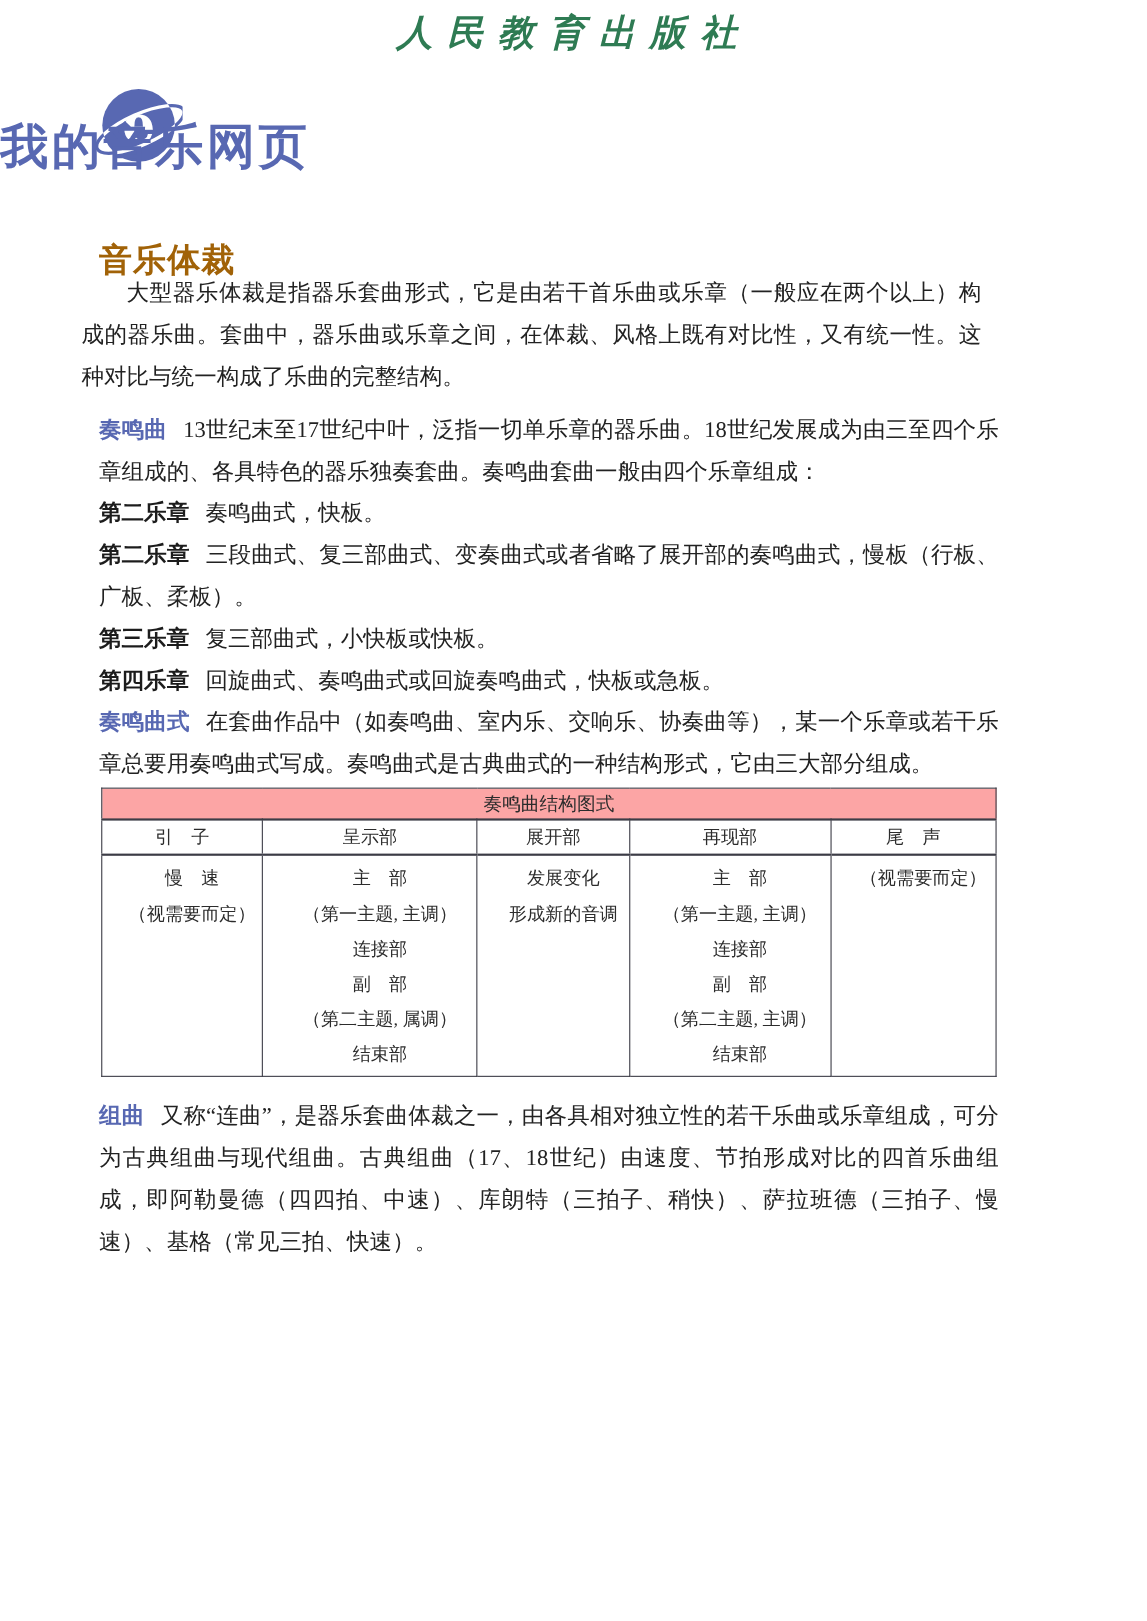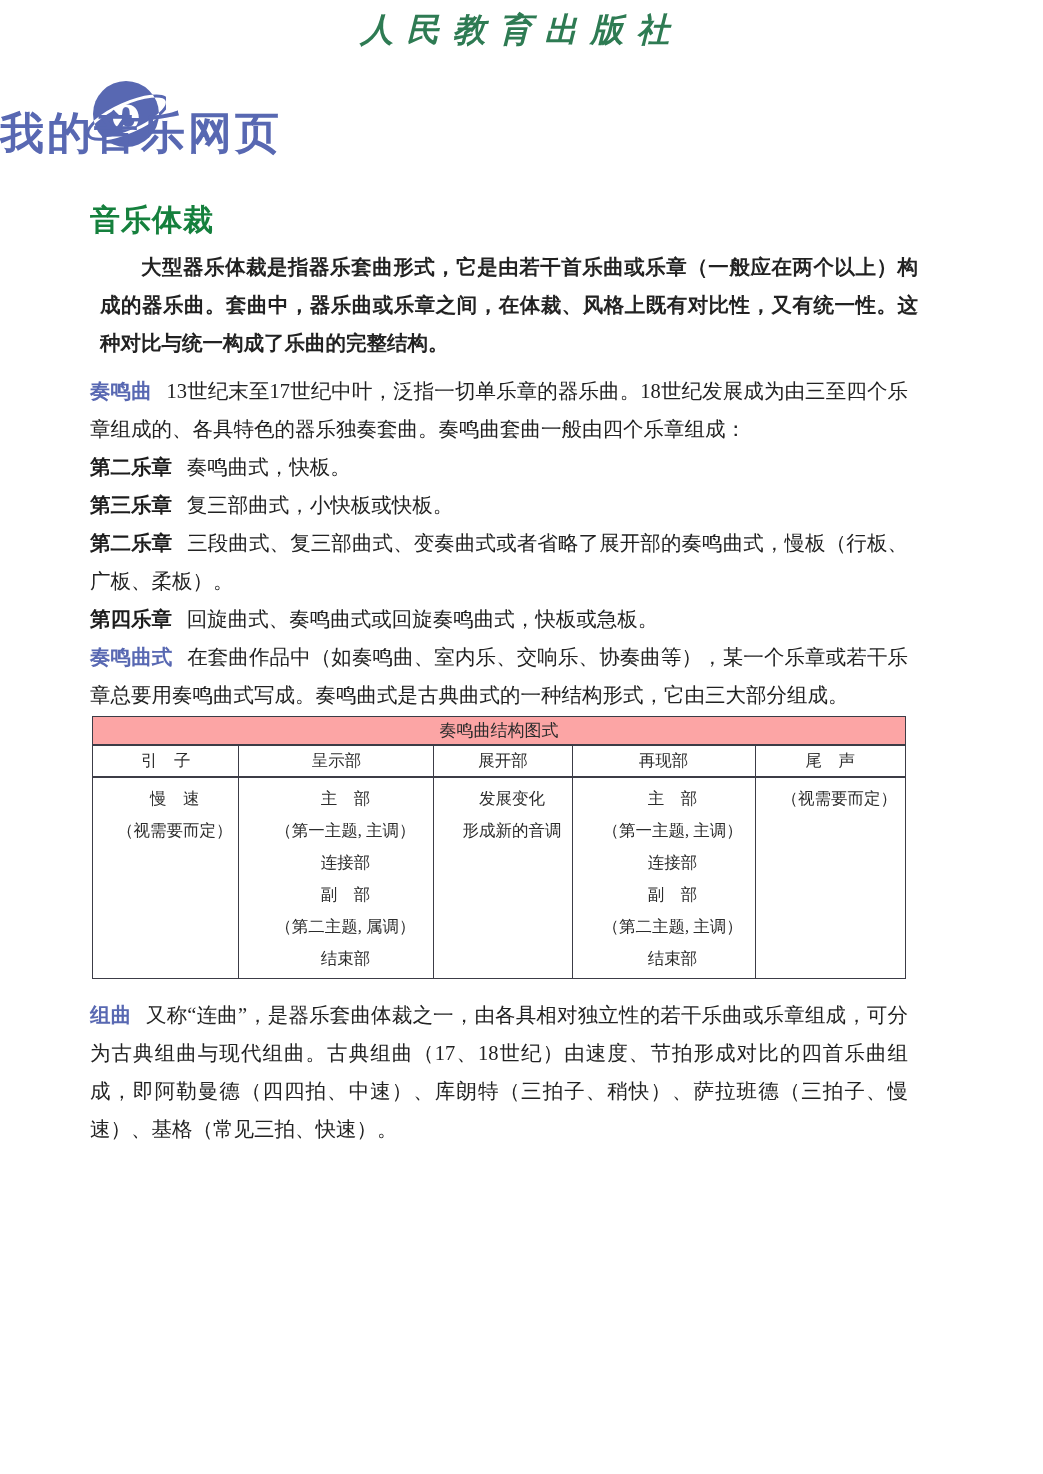--- a/index.html
+++ b/index.html
@@ -35,41 +35,40 @@
     width:100%;
     color:#5868b2;
     font-family:"Liberation Sans","DejaVu Sans",sans-serif;
     font-weight:bold;
     font-size:44px;
     letter-spacing:3px;
   }
   .section-heading{
     position:absolute;
     left:90px;
-    top:200px;
-    color:#15803d;
+    top:216px;
+    color:#a16207;
     font-family:"Liberation Sans","DejaVu Sans",sans-serif;
     font-weight:bold;
     font-size:30px;
     letter-spacing:1px;
   }
   .bodytext{
     font-size:20.5px;
     line-height:38px;
     text-align:justify;
     text-justify:inter-ideograph;
   }
   .intro{
     position:absolute;
-    left:100px;
+    left:74px;
     top:248px;
     width:818px;
     text-indent:2em;
     margin:0;
-    font-weight:bold;
   }
   .entries{
     position:absolute;
     left:90px;
     top:372px;
     width:818px;
   }
   .entry{margin:0;}
   .term{
     font-family:"Liberation Sans","DejaVu Sans",sans-serif;
@@ -150,22 +149,22 @@
 
   <div class="page-title">我的音乐网页</div>
 
   <div class="section-heading">音乐体裁</div>
 
   <p class="intro bodytext">大型器乐体裁是指器乐套曲形式，它是由若干首乐曲或乐章（一般应在两个以上）构成的器乐曲。套曲中，器乐曲或乐章之间，在体裁、风格上既有对比性，又有统一性。这种对比与统一构成了乐曲的完整结构。</p>
 
   <div class="entries bodytext">
     <p class="entry"><span class="term accent">奏鸣曲</span><span>13世纪末至17世纪中叶，泛指一切单乐章的器乐曲。18世纪发展成为由三至四个乐章组成的、各具特色的器乐独奏套曲。奏鸣曲套曲一般由四个乐章组成：</span></p>
     <p class="entry"><span class="term dark">第二乐章</span><span>奏鸣曲式，快板。</span></p>
+    <p class="entry"><span class="term dark">第二乐章</span><span>三段曲式、复三部曲式、变奏曲式或者省略了展开部的奏鸣曲式，慢板（行板、广板、柔板）。</span></p>
     <p class="entry"><span class="term dark">第三乐章</span><span>复三部曲式，小快板或快板。</span></p>
-    <p class="entry"><span class="term dark">第二乐章</span><span>三段曲式、复三部曲式、变奏曲式或者省略了展开部的奏鸣曲式，慢板（行板、广板、柔板）。</span></p>
     <p class="entry"><span class="term dark">第四乐章</span><span>回旋曲式、奏鸣曲式或回旋奏鸣曲式，快板或急板。</span></p>
     <p class="entry"><span class="term accent">奏鸣曲式</span><span>在套曲作品中（如奏鸣曲、室内乐、交响乐、协奏曲等），某一个乐章或若干乐章总要用奏鸣曲式写成。奏鸣曲式是古典曲式的一种结构形式，它由三大部分组成。</span></p>
   </div>
 
   <table class="sonata-table">
     <colgroup>
       <col style="width:18%">
       <col style="width:24%">
       <col style="width:17%">
       <col style="width:22.5%">

